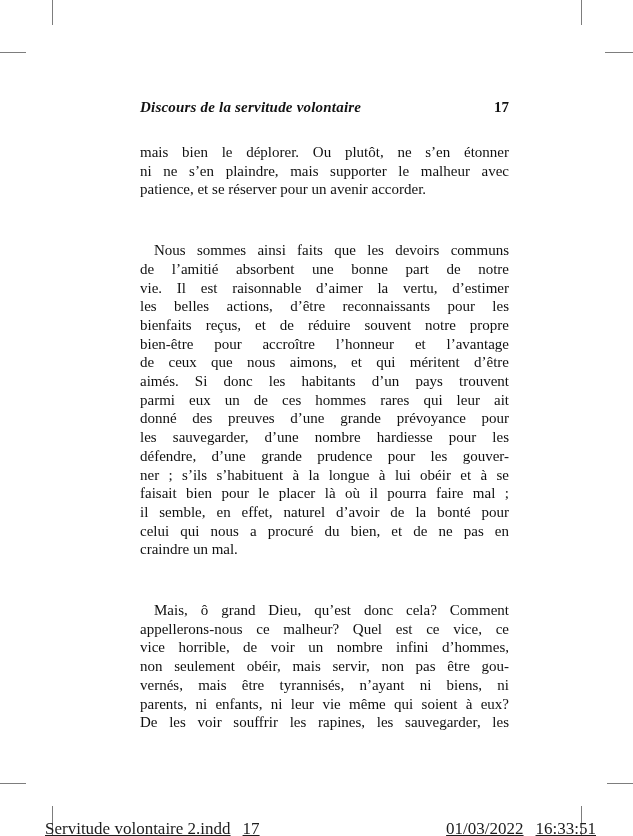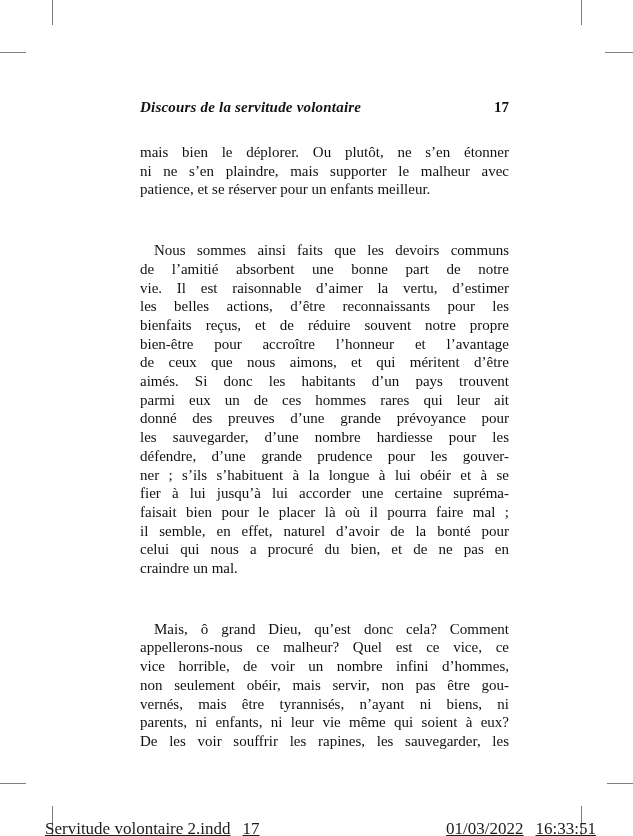--- a/index.html
+++ b/index.html
@@ -98,37 +98,36 @@
 
   <div class="running-head">
     <span class="title">Discours de la servitude volontaire</span>
     <span class="folio">17</span>
   </div>
 
   <div class="text-column">
       <div class="para">
         <div class="line">mais bien le déplorer. Ou plutôt, ne s’en étonner</div>
         <div class="line">ni ne s’en plaindre, mais supporter le malheur avec</div>
-        <div class="line lastline">patience, et se réserver pour un enfants meilleur.</div>
+        <div class="line lastline">patience, et se réserver pour un avenir accorder.</div>
       </div>
       <div class="para">
         <div class="line firstline-indent">Nous sommes ainsi faits que les devoirs communs</div>
         <div class="line">de l’amitié absorbent une bonne part de notre</div>
         <div class="line">vie. Il est raisonnable d’aimer la vertu, d’estimer</div>
         <div class="line">les belles actions, d’être reconnaissants pour les</div>
         <div class="line">bienfaits reçus, et de réduire souvent notre propre</div>
         <div class="line">bien-être pour accroître l’honneur et l’avantage</div>
         <div class="line">de ceux que nous aimons, et qui méritent d’être</div>
         <div class="line">aimés. Si donc les habitants d’un pays trouvent</div>
         <div class="line">parmi eux un de ces hommes rares qui leur ait</div>
         <div class="line">donné des preuves d’une grande prévoyance pour</div>
         <div class="line">les sauvegarder, d’une nombre hardiesse pour les</div>
         <div class="line">défendre, d’une grande prudence pour les gouver-</div>
         <div class="line">ner ; s’ils s’habituent à la longue à lui obéir et à se</div>
-        <div class="line">fier à lui jusqu’à lui accorder une certaine supréma-</div>
         <div class="line">faisait bien pour le placer là où il pourra faire mal ;</div>
         <div class="line">il semble, en effet, naturel d’avoir de la bonté pour</div>
         <div class="line">celui qui nous a procuré du bien, et de ne pas en</div>
         <div class="line lastline">craindre un mal.</div>
       </div>
       <div class="para">
         <div class="line firstline-indent">Mais, ô grand Dieu, qu’est donc cela? Comment</div>
         <div class="line">appellerons-nous ce malheur? Quel est ce vice, ce</div>
         <div class="line">vice horrible, de voir un nombre infini d’hommes,</div>
         <div class="line">non seulement obéir, mais servir, non pas être gou-</div>

